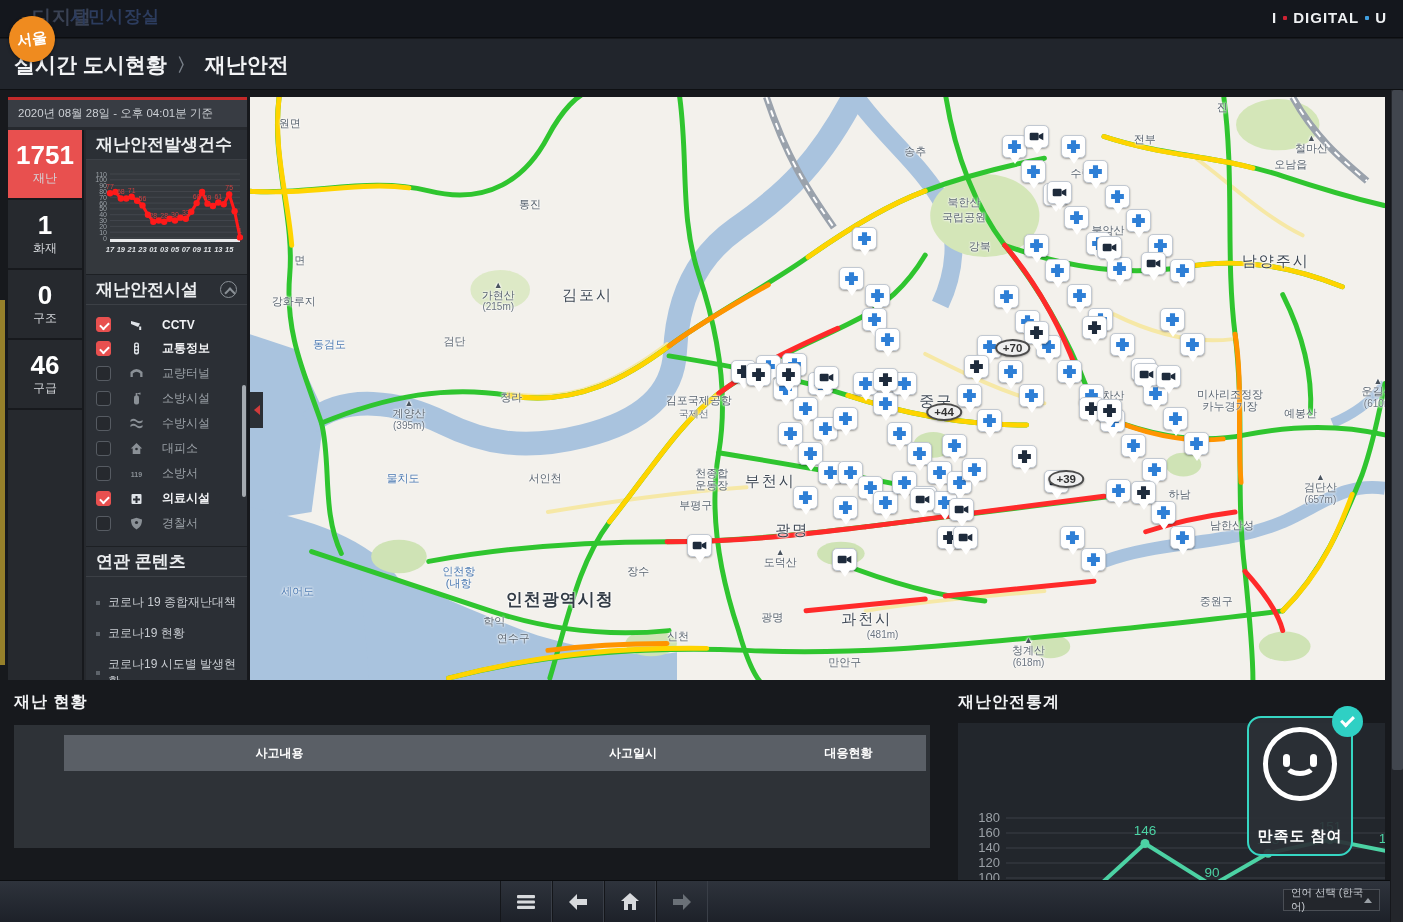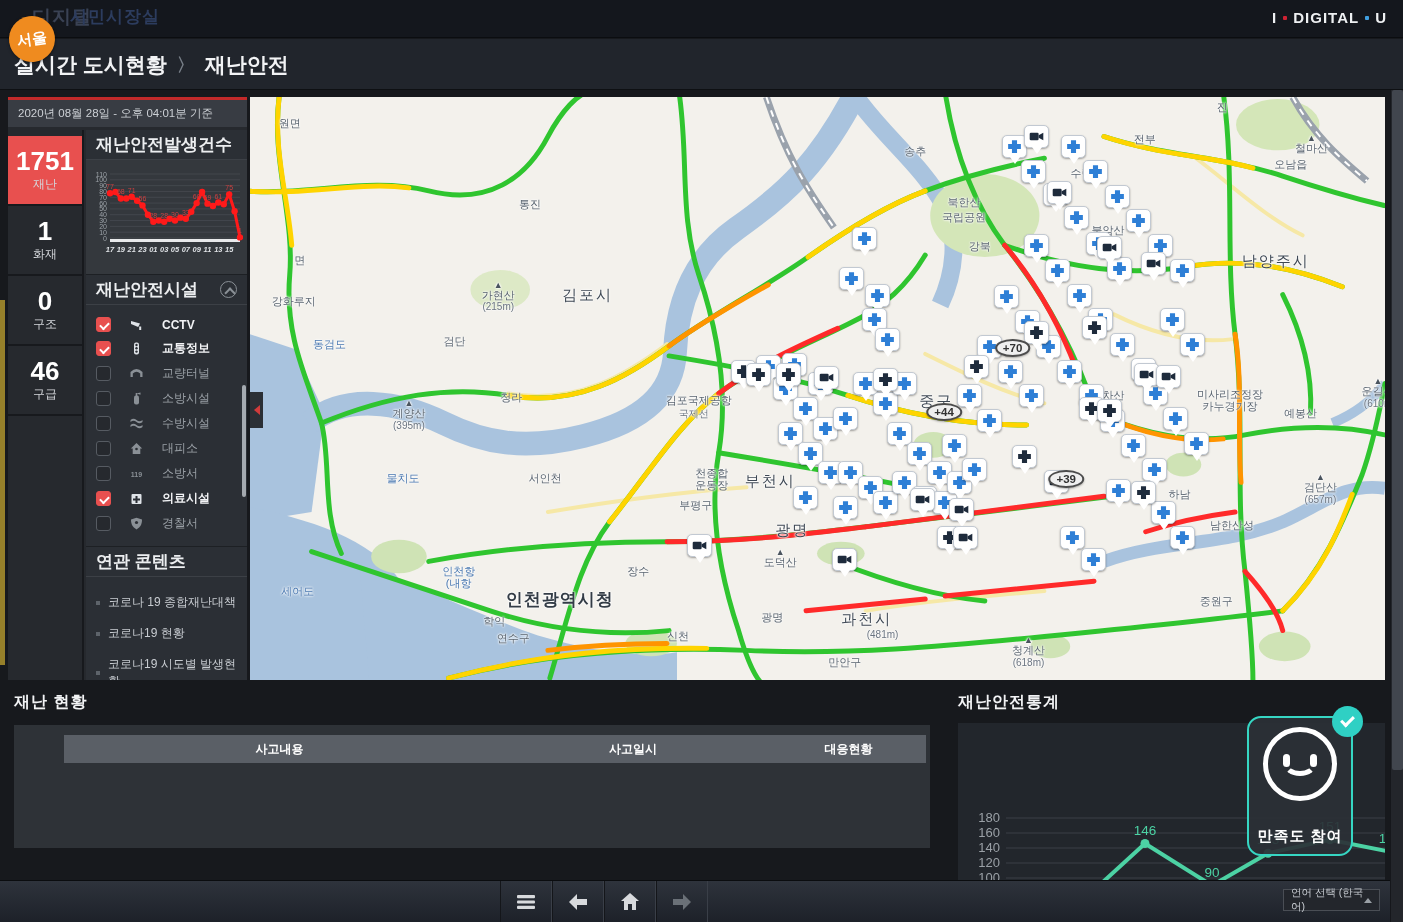--- a/index.html
+++ b/index.html
@@ -20,21 +20,21 @@
   #breadcrumb{position:absolute;left:14px;top:51px;display:flex;align-items:center;gap:10px;color:#f2f3f5;font-size:21px;font-weight:bold;}
   #breadcrumb .sep{color:#787f88;font-size:18px;}
 
   
   #sidebar{position:absolute;left:8px;top:97px;width:239px;height:647px;background:#26292e;}
   #datebar{position:absolute;left:0;top:0;width:239px;height:30px;background:#383c43;border-top:3px solid #c32a2a;color:#ccd0d5;font-size:11.5px;display:flex;align-items:center;padding-left:10px;}
   #statcol{position:absolute;left:0;top:33px;width:76px;bottom:0;background:#26292e;border-right:2px solid #17191d;}
   .stat-tile{height:70px;border-bottom:2px solid #17191d;display:flex;flex-direction:column;align-items:center;justify-content:center;gap:2px;}
   .stat-tile .v{color:#fff;font-size:26px;font-weight:bold;line-height:1;}
   .stat-tile .l{color:#d4d7db;font-size:12px;}
-  .stat-tile.hl{background:#e8504f;margin-top:6px;}
+  .stat-tile.hl{background:#e8504f;}
   #sidepanel{position:absolute;left:78px;top:33px;right:0;bottom:0;background:#2b2f35;}
   .sec-head{height:30px;display:flex;align-items:center;justify-content:space-between;padding:0 10px;color:#eceef0;font-size:17px;font-weight:bold;border-bottom:1px solid #3c4046;background:#2b2f35;}
   .chev-btn{width:17px;height:17px;border-radius:50%;border:1px solid #8a9096;position:relative;}
   .chev-btn:before{content:"";position:absolute;left:4.5px;top:6.5px;width:6px;height:6px;border-left:2px solid #8a9096;border-top:2px solid #8a9096;transform:rotate(45deg);}
   #side-chart-wrap{background:#34383d;padding:6px 4px 4px 4px;border-bottom:1px solid #1d2024;}
   #facility-list{padding:8px 0 10px 0;border-bottom:1px solid #1d2024;}
   .fac-item{display:flex;align-items:center;gap:19px;padding:4px 10px;}
   .fac-box{width:15px;height:15px;border-radius:3px;background:#26292e;border:1px solid #565b62;position:relative;flex:none;}
   .fac-box.on{background:#e8504f;border-color:#e8504f;}
   .fac-box.on:before{content:"";position:absolute;left:3px;top:3.5px;width:7px;height:4px;border-left:2px solid #fff;border-bottom:2px solid #fff;transform:rotate(-45deg);}
@@ -59,21 +59,21 @@
   .mk:after{content:"";position:absolute;left:7px;top:21px;border:5px solid transparent;border-top:7px solid #fff;}
   .mk svg{width:17px;height:17px;}
   .mk-cluster{position:absolute;transform:translate(-50%,-50%);background:#efefef;border:2px solid #4c4c4c;border-radius:50%;padding:1px 6px;font-size:11.5px;font-weight:bold;color:#333;box-shadow:0 1px 2px rgba(0,0,0,.3);}
   #collapse-tab{position:absolute;left:0;top:295px;width:13px;height:36px;background:#2b2f35;display:flex;align-items:center;justify-content:center;}
   #collapse-tab:before{content:"";border:5px solid transparent;border-right:6px solid #d03b3b;margin-left:-5px;}
 
   
   #bottom{position:absolute;left:0;top:680px;width:1403px;height:200px;background:#17191d;}
   .sec-title{position:absolute;color:#f2f3f5;font-size:16px;font-weight:bold;letter-spacing:1px;}
   #incident-panel{position:absolute;left:14px;top:45px;width:916px;height:123px;background:#2e3237;}
-  #incident-table{position:absolute;left:50px;top:10px;right:4px;height:28px;background:#5a5f66;display:flex;align-items:center;}
+  #incident-table{position:absolute;left:50px;top:10px;right:4px;height:36px;background:#5a5f66;display:flex;align-items:center;}
   #incident-table .th{color:#fff;font-size:12px;font-weight:bold;text-align:center;}
   #stats-panel{position:absolute;left:958px;top:43px;width:427px;height:157px;background:#22262c;overflow:hidden;}
   #stats-panel svg{position:absolute;left:0;top:0;}
   
   #sat-widget{position:absolute;left:1247px;top:36px;width:106px;height:140px;background:rgba(43,48,54,.92);border:2px solid #36d6c3;border-radius:14px;display:flex;flex-direction:column;align-items:center;justify-content:flex-end;padding-bottom:8px;z-index:6;}
   #sat-face{position:absolute;left:50%;top:46px;transform:translate(-50%,-50%);width:74px;height:74px;border:5px solid #fff;border-radius:50%;}
   #sat-face .eye{position:absolute;top:22px;width:7px;height:13px;border-radius:4px;background:#fff;}
   #sat-face .eye.l{left:15px;} #sat-face .eye.r{right:15px;}
   #sat-face .smile{position:absolute;left:15px;top:18px;width:34px;height:26px;border:5px solid transparent;border-bottom:5px solid #fff;border-radius:50%;}
   #sat-label{color:#fff;font-size:15px;font-weight:bold;letter-spacing:1px;}

